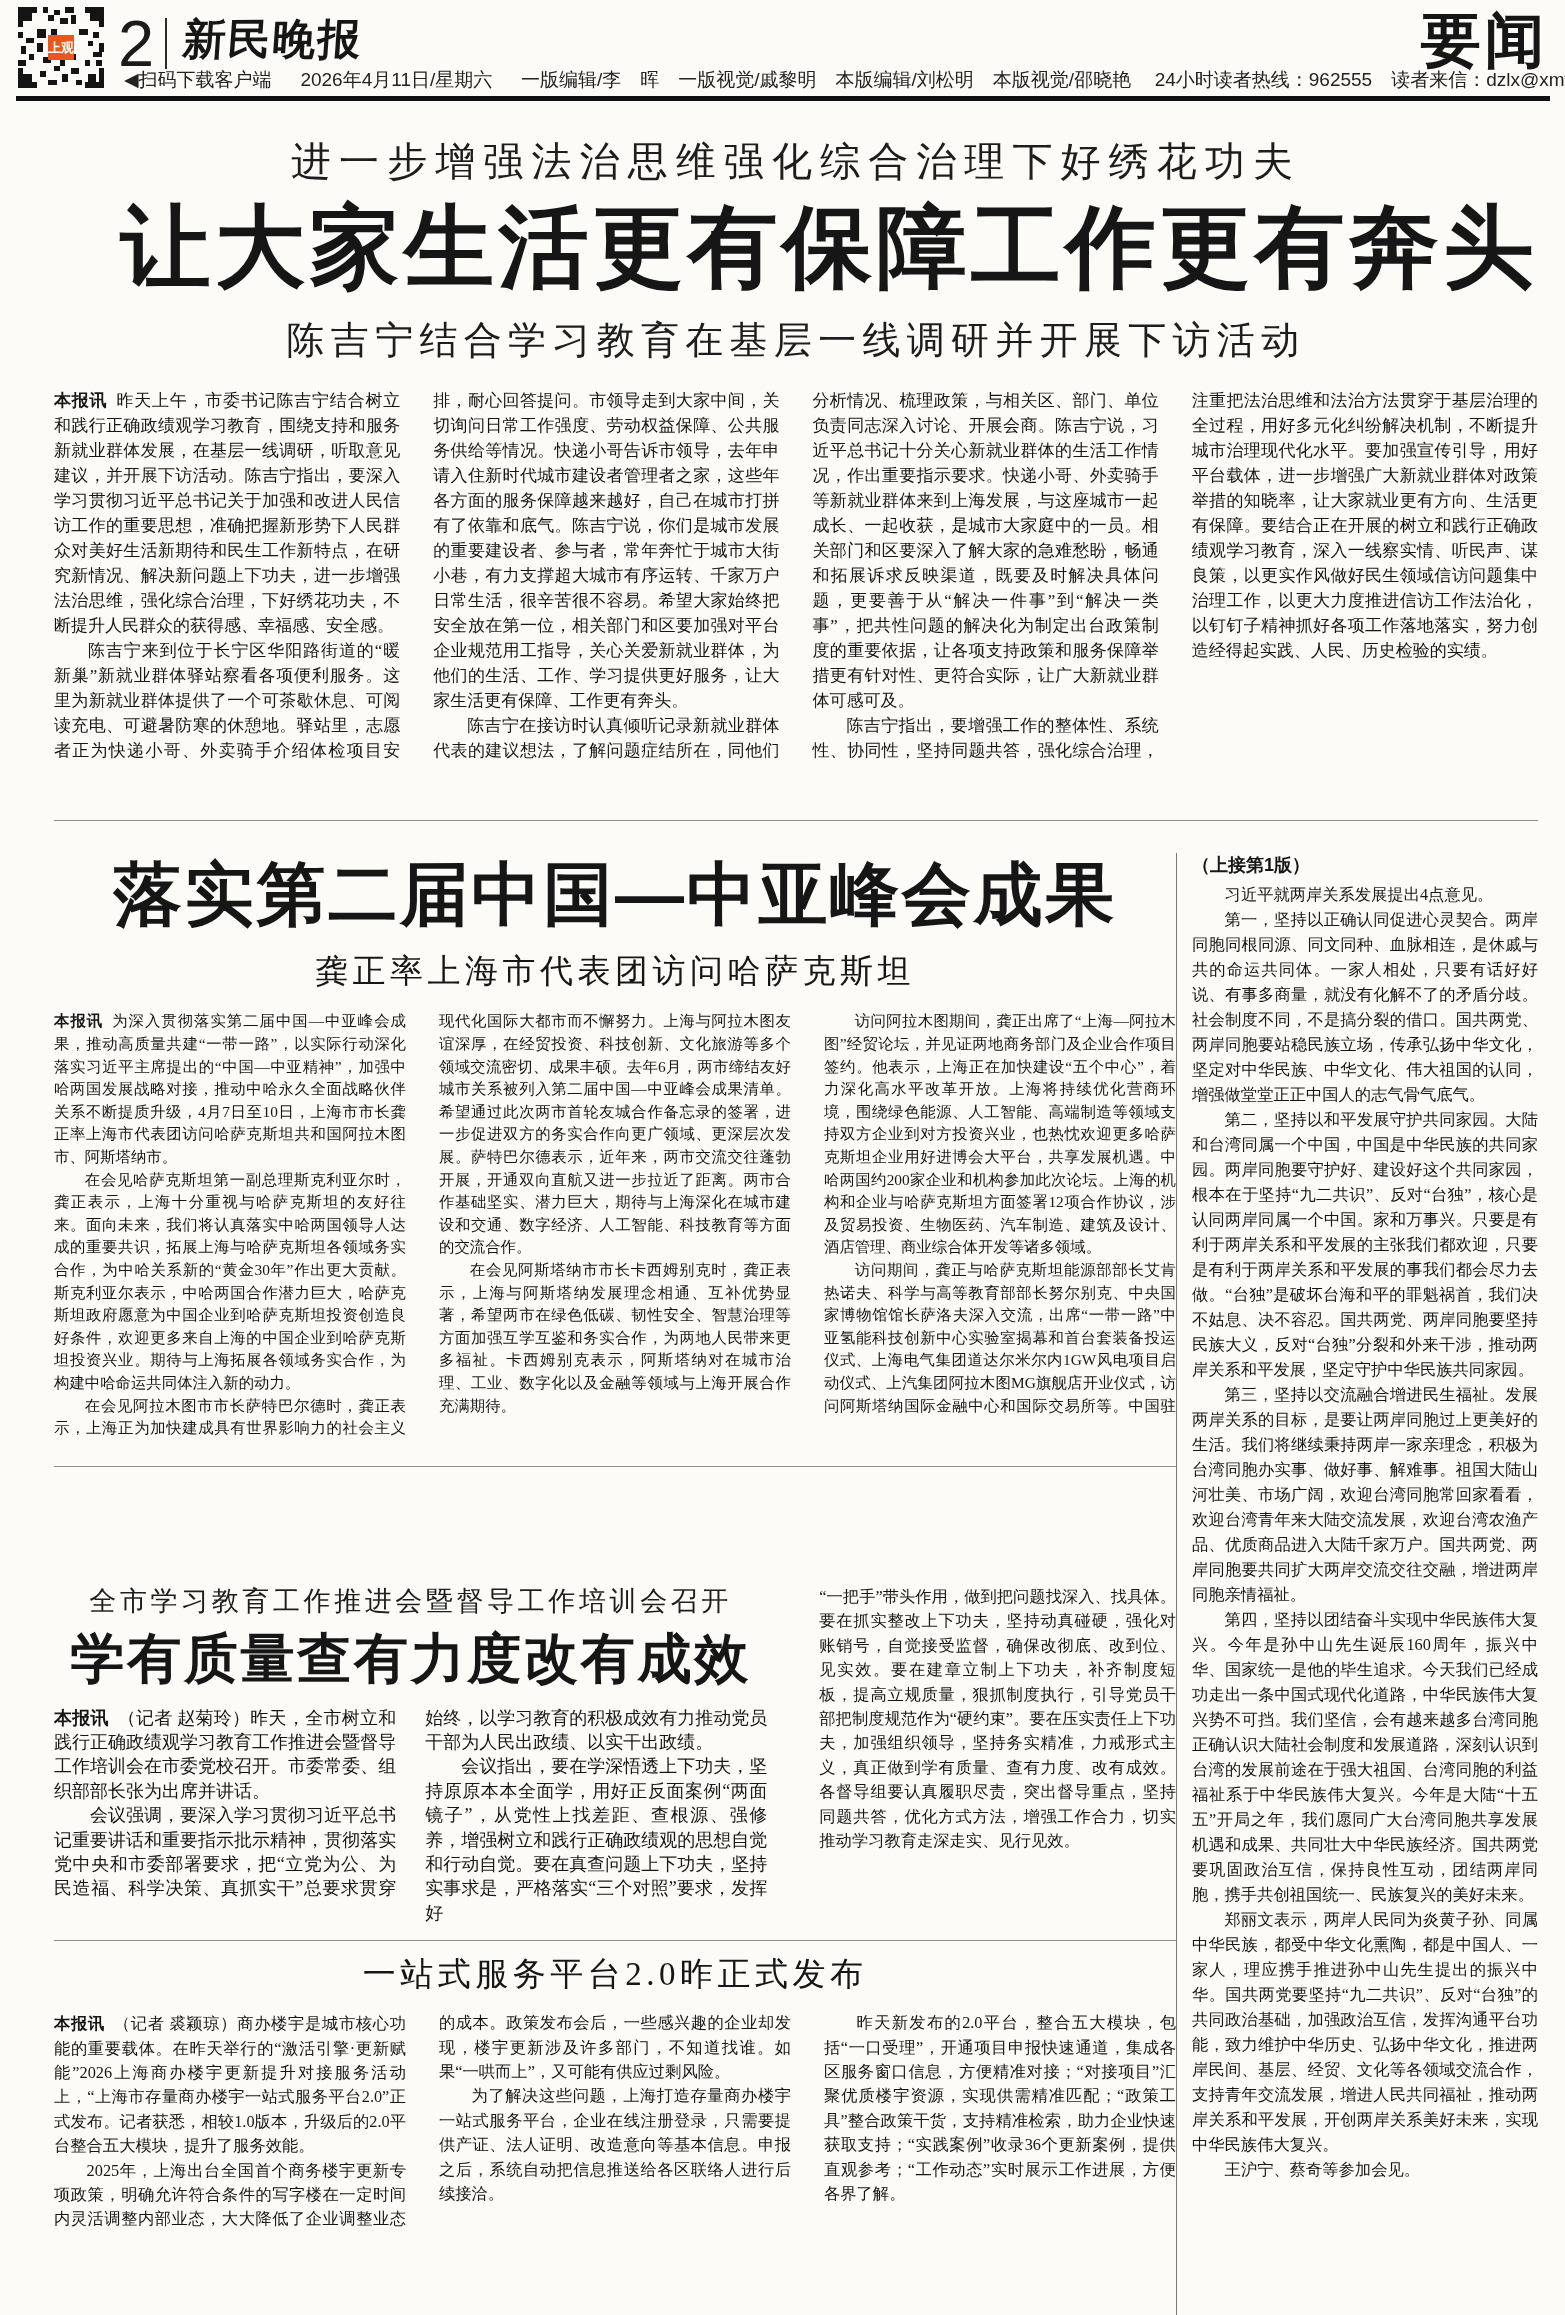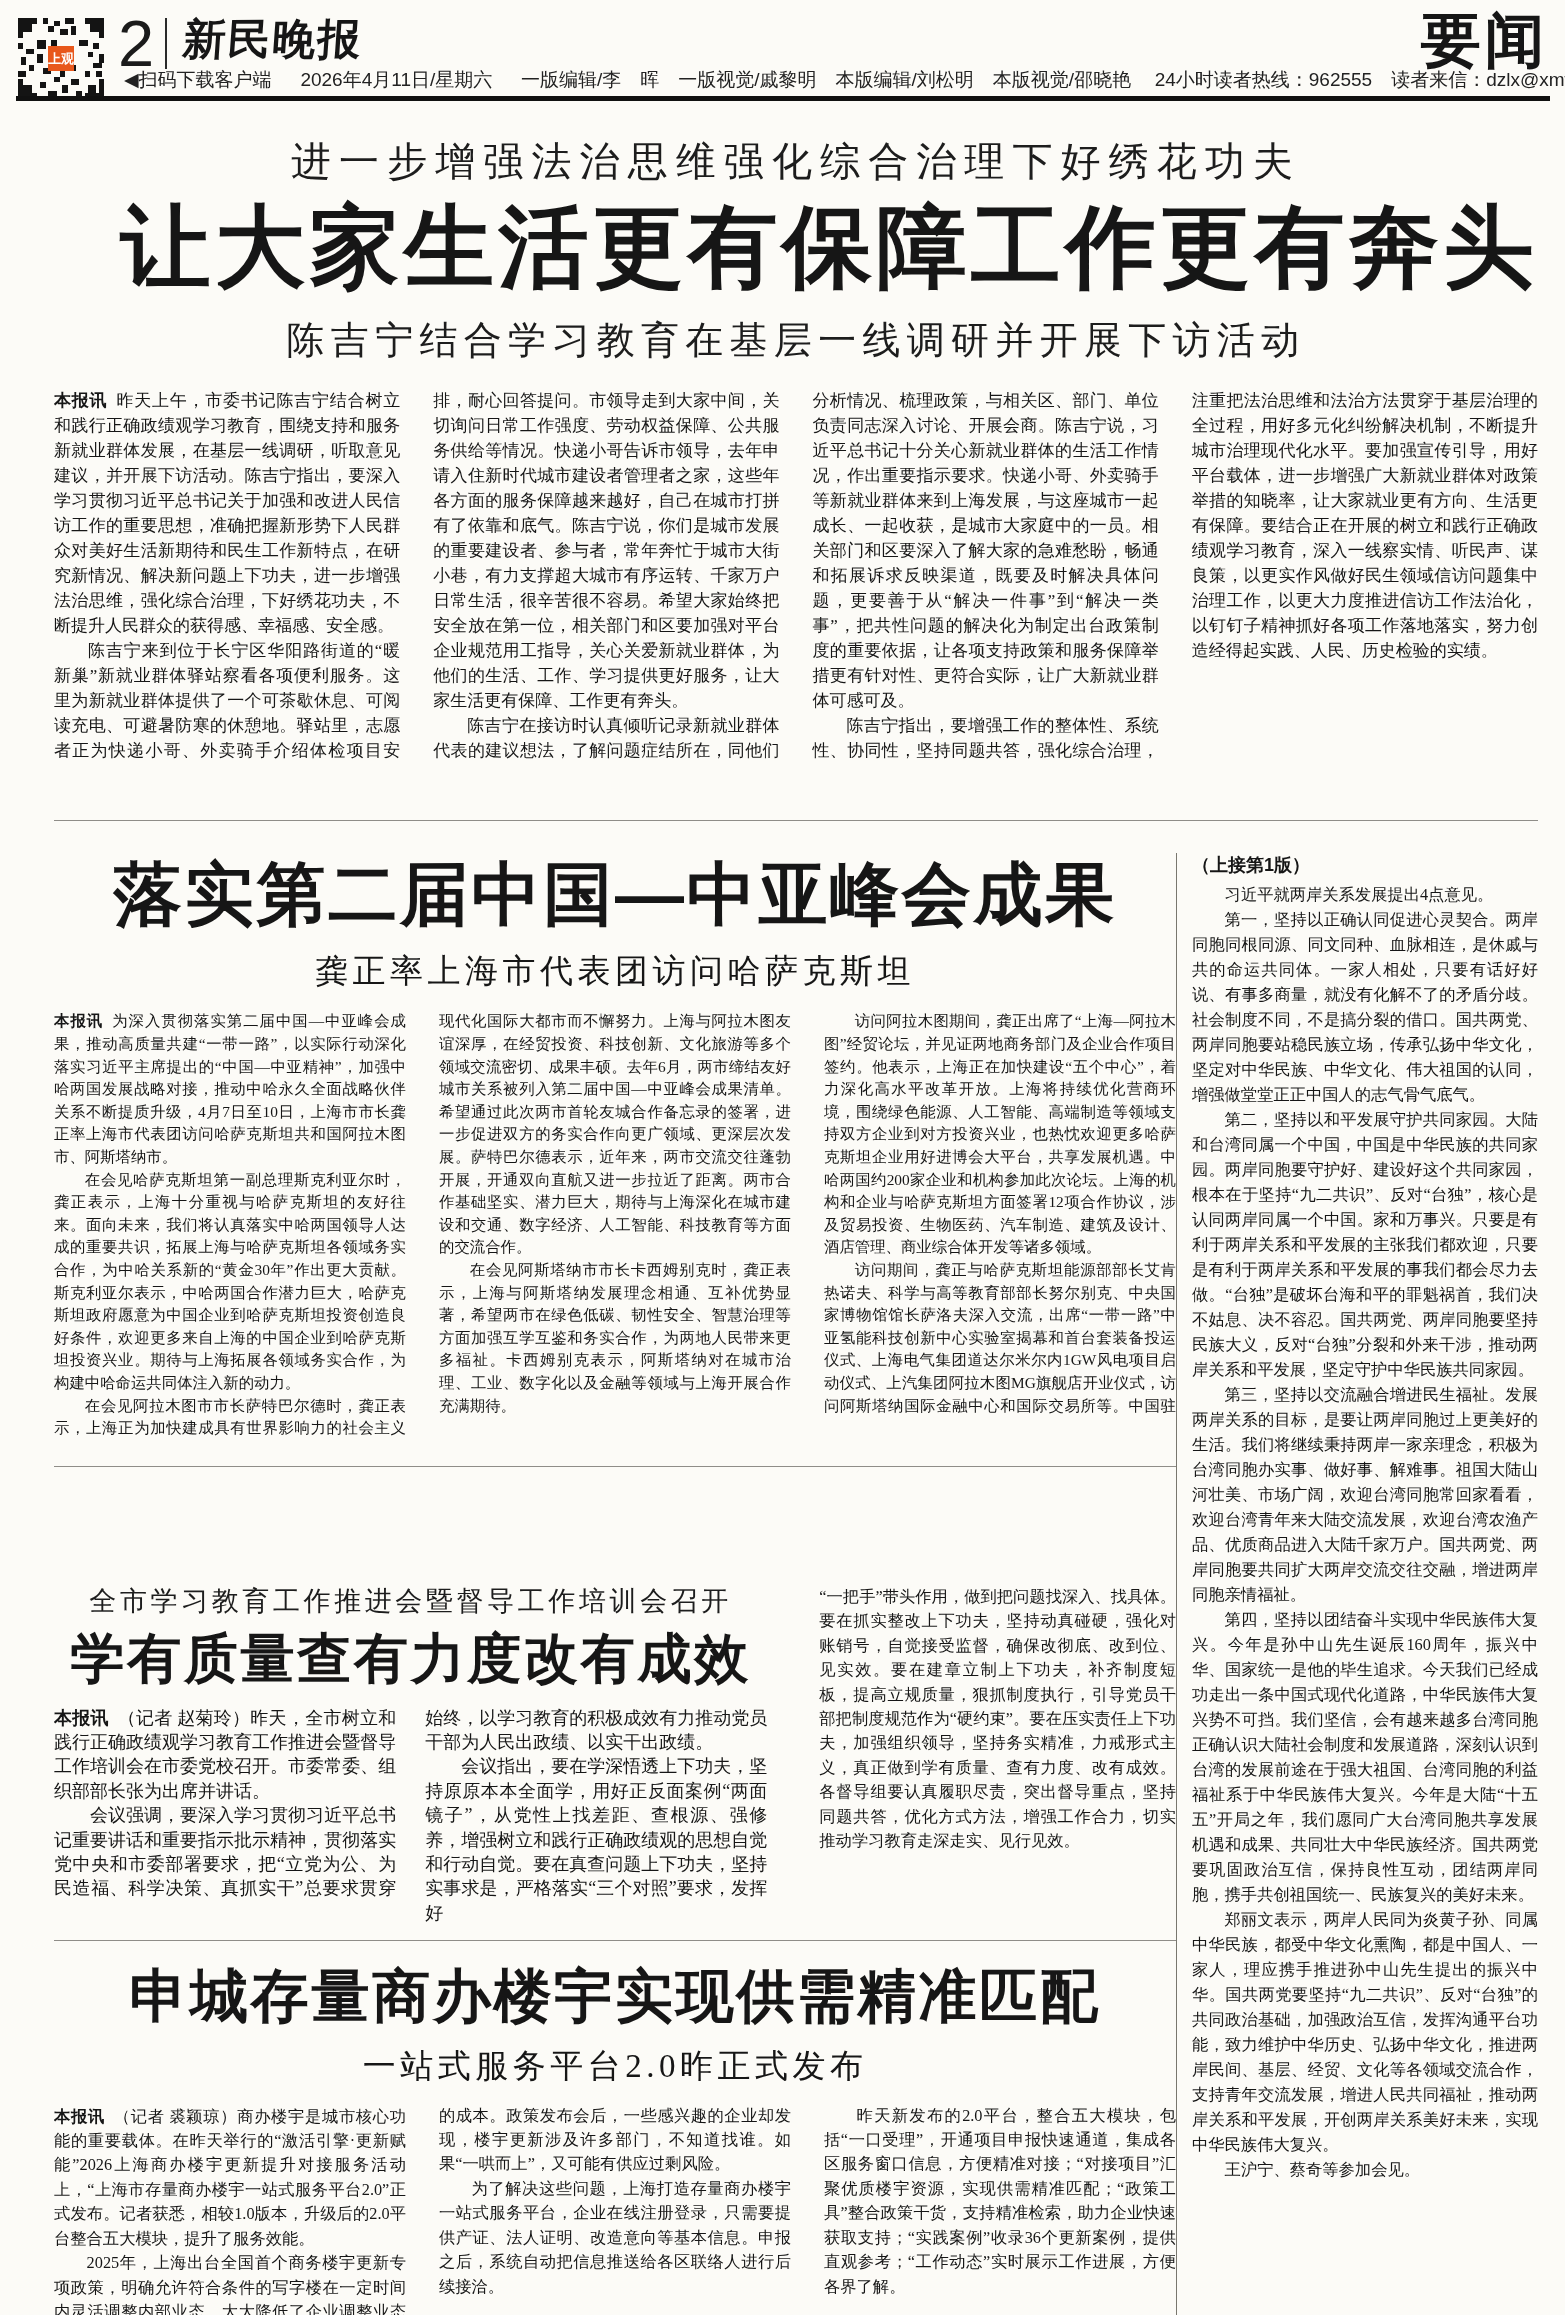--- a/index.html
+++ b/index.html
@@ -3,21 +3,21 @@
 <meta charset="utf-8">
 <style>
   * { margin:0; padding:0; box-sizing:border-box; }
   html,body { background:#e8e6e1; }
   .page {
     position:relative; width:1566px; height:2316px; margin:0 auto;
     background:#fcfbf7; color:#161616; overflow:hidden;
     font-family:"Liberation Serif","DejaVu Serif",serif;
   }
   
-  .qr { position:absolute; left:16.3px; top:18px; width:90px; height:81px; }
+  .qr { position:absolute; left:16.3px; top:7px; width:90px; height:81px; }
   .page-no {
     position:absolute; left:118px; top:11px; width:38px; height:65px;
     font-family:"Liberation Sans","DejaVu Sans",sans-serif;
     font-size:65px; font-weight:300; line-height:65px; color:#1b1b1b;
   }
   .mast-divider { position:absolute; left:165px; top:18px; width:1.8px; height:51px; background:#2a2a2a; }
   .masthead {
     position:absolute; left:183px; top:16.3px; font-weight:900; font-size:43px; line-height:47px;
     letter-spacing:1.8px; transform:skewX(-4deg); font-family:"Liberation Serif","DejaVu Serif",serif;
   }
@@ -211,21 +211,20 @@
             <p>会议指出，要在学深悟透上下功夫，坚持原原本本全面学，用好正反面案例“两面镜子”，从党性上找差距、查根源、强修养，增强树立和践行正确政绩观的思想自觉和行动自觉。要在真查问题上下功夫，坚持实事求是，严格落实“三个对照”要求，发挥好</p>
           </div>
         </div>
         <div class="a3-right">
           <p>“一把手”带头作用，做到把问题找深入、找具体。要在抓实整改上下功夫，坚持动真碰硬，强化对账销号，自觉接受监督，确保改彻底、改到位、见实效。要在建章立制上下功夫，补齐制度短板，提高立规质量，狠抓制度执行，引导党员干部把制度规范作为“硬约束”。要在压实责任上下功夫，加强组织领导，坚持务实精准，力戒形式主义，真正做到学有质量、查有力度、改有成效。各督导组要认真履职尽责，突出督导重点，坚持同题共答，优化方式方法，增强工作合力，切实推动学习教育走深走实、见行见效。</p>
         </div>
       </section>
       <hr class="gray-rule hr3">
 
       <section>
-        <h2 class="a4-title">申城存量商办楼宇实现供需精准匹配</h2>
         <div class="a4-sub">一站式服务平台2.0昨正式发布</div>
         <div class="a4-body body-text">
           <p class="lead-p"><span class="lead">本报讯</span><span>（记者 裘颖琼）</span><span>商办楼宇是城市核心功能的重要载体。在昨天举行的“激活引擎·更新赋能”2026上海商办楼宇更新提升对接服务活动上，“上海市存量商办楼宇一站式服务平台2.0”正式发布。记者获悉，相较1.0版本，升级后的2.0平台整合五大模块，提升了服务效能。</span></p>
           <p>2025年，上海出台全国首个商务楼宇更新专项政策，明确允许符合条件的写字楼在一定时间内灵活调整内部业态，大大降低了企业调整业态的成本。政策发布会后，一些感兴趣的企业却发现，楼宇更新涉及许多部门，不知道找谁。如果“一哄而上”，又可能有供应过剩风险。</p>
           <p>为了解决这些问题，上海打造存量商办楼宇一站式服务平台，企业在线注册登录，只需要提供产证、法人证明、改造意向等基本信息。申报之后，系统自动把信息推送给各区联络人进行后续接洽。</p>
           <p>昨天新发布的2.0平台，整合五大模块，包括“一口受理”，开通项目申报快速通道，集成各区服务窗口信息，方便精准对接；“对接项目”汇聚优质楼宇资源，实现供需精准匹配；“政策工具”整合政策干货，支持精准检索，助力企业快速获取支持；“实践案例”收录36个更新案例，提供直观参考；“工作动态”实时展示工作进展，方便各界了解。</p>
         </div>
       </section>
 
     </div>

